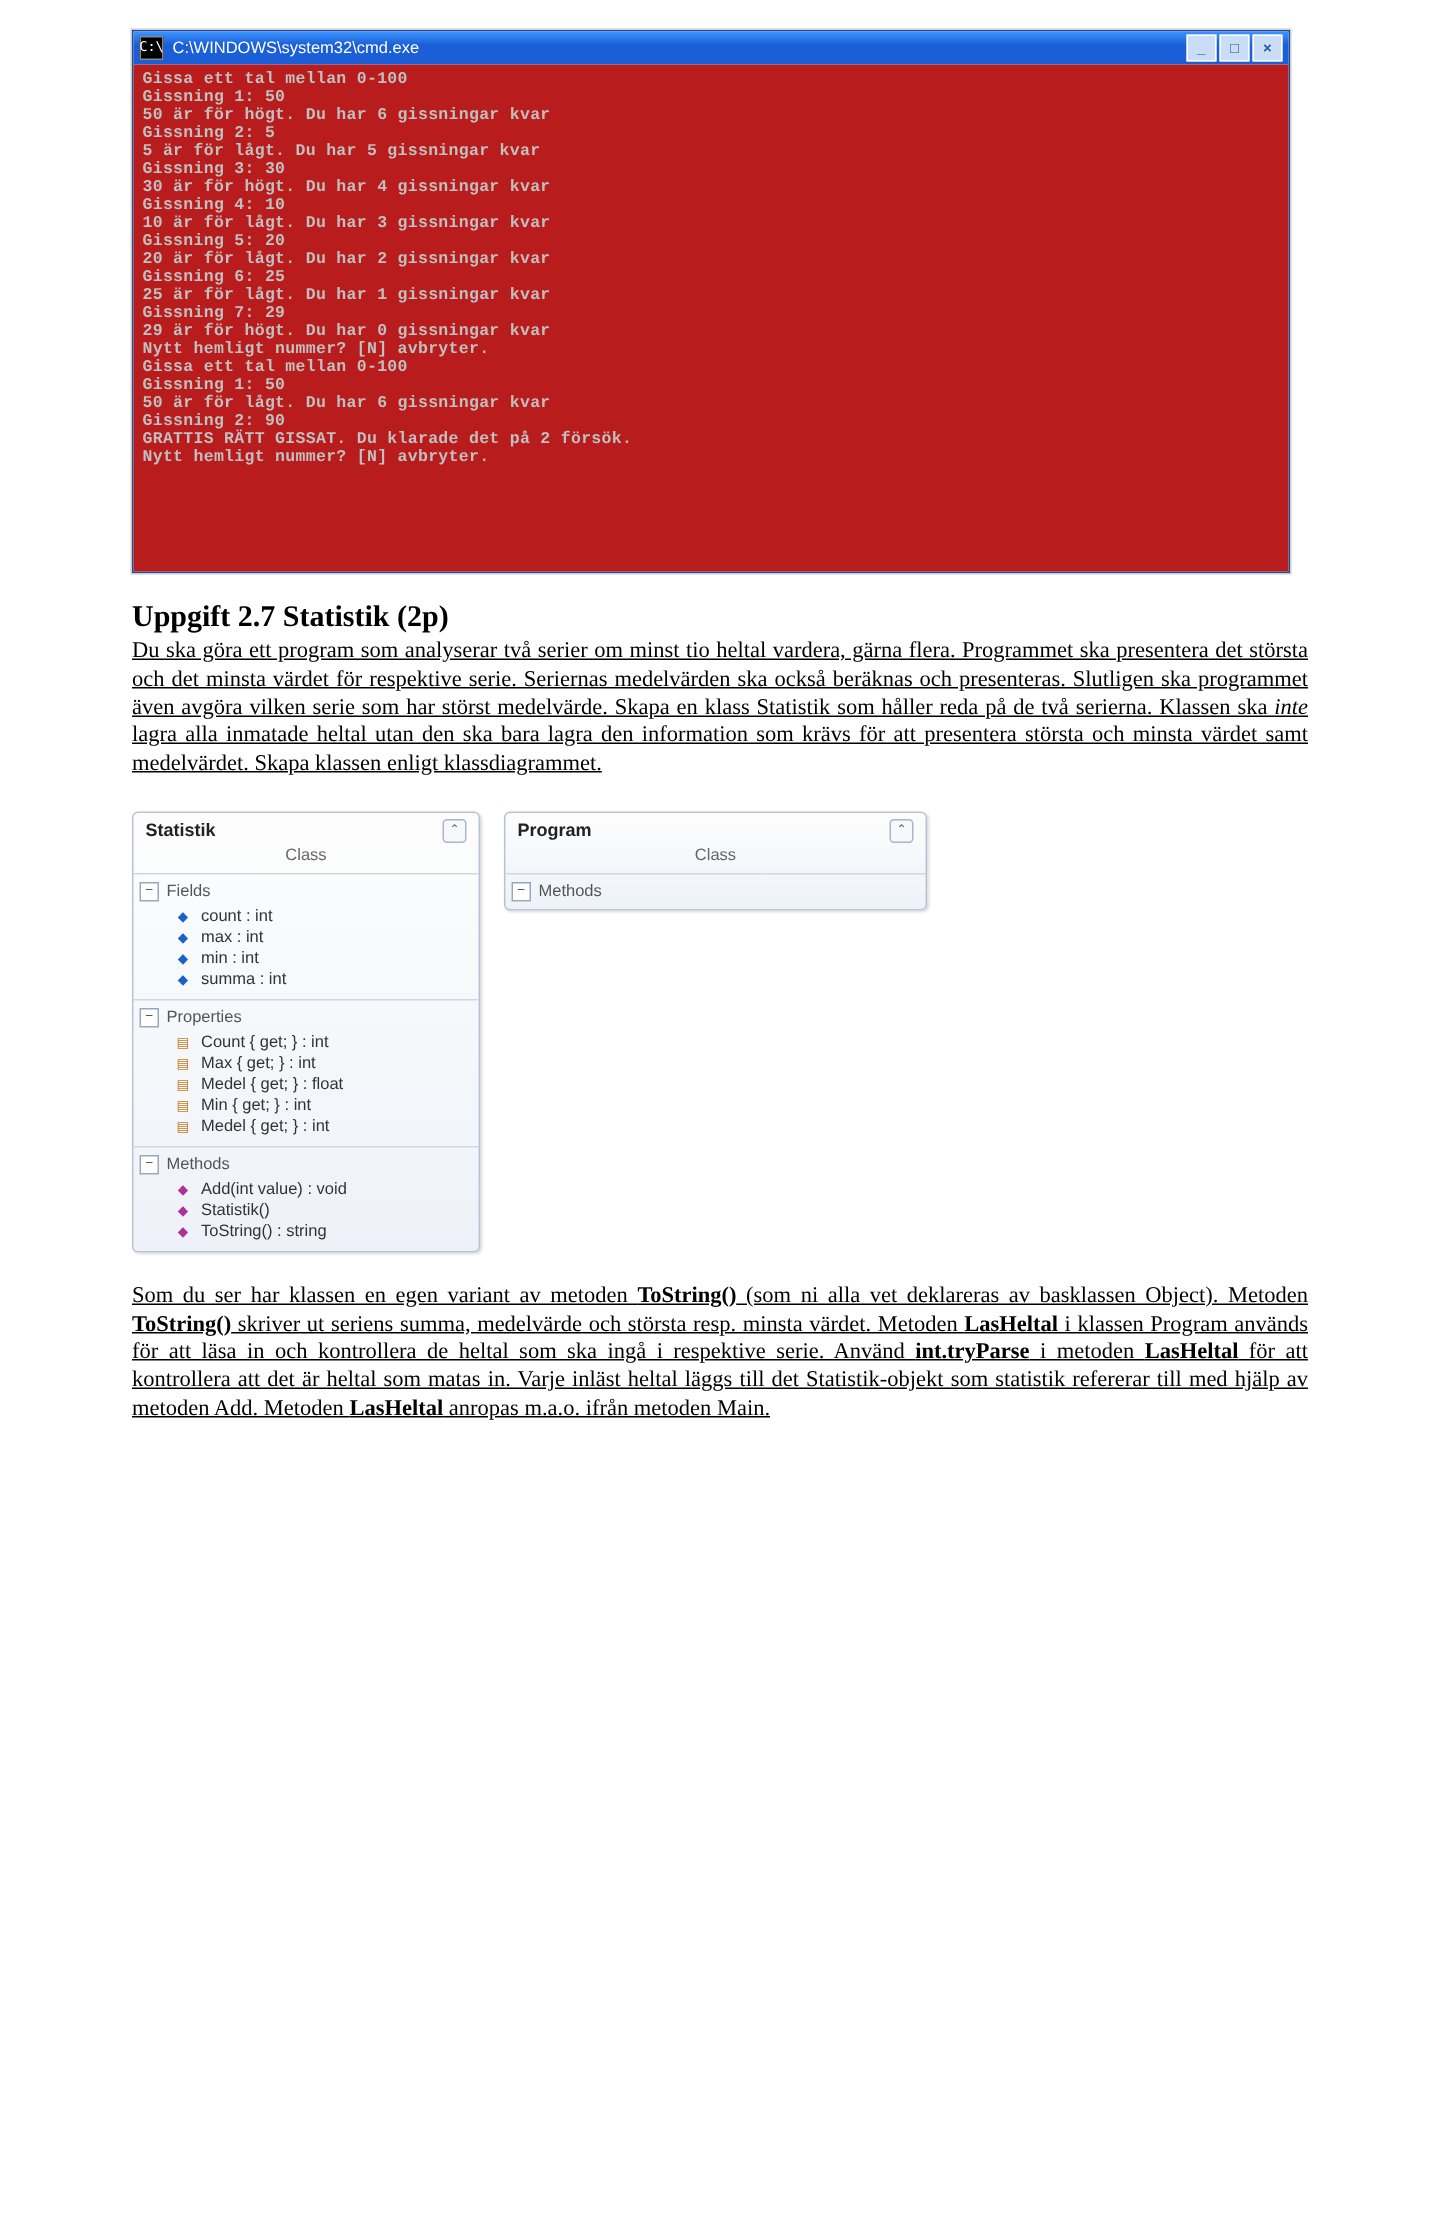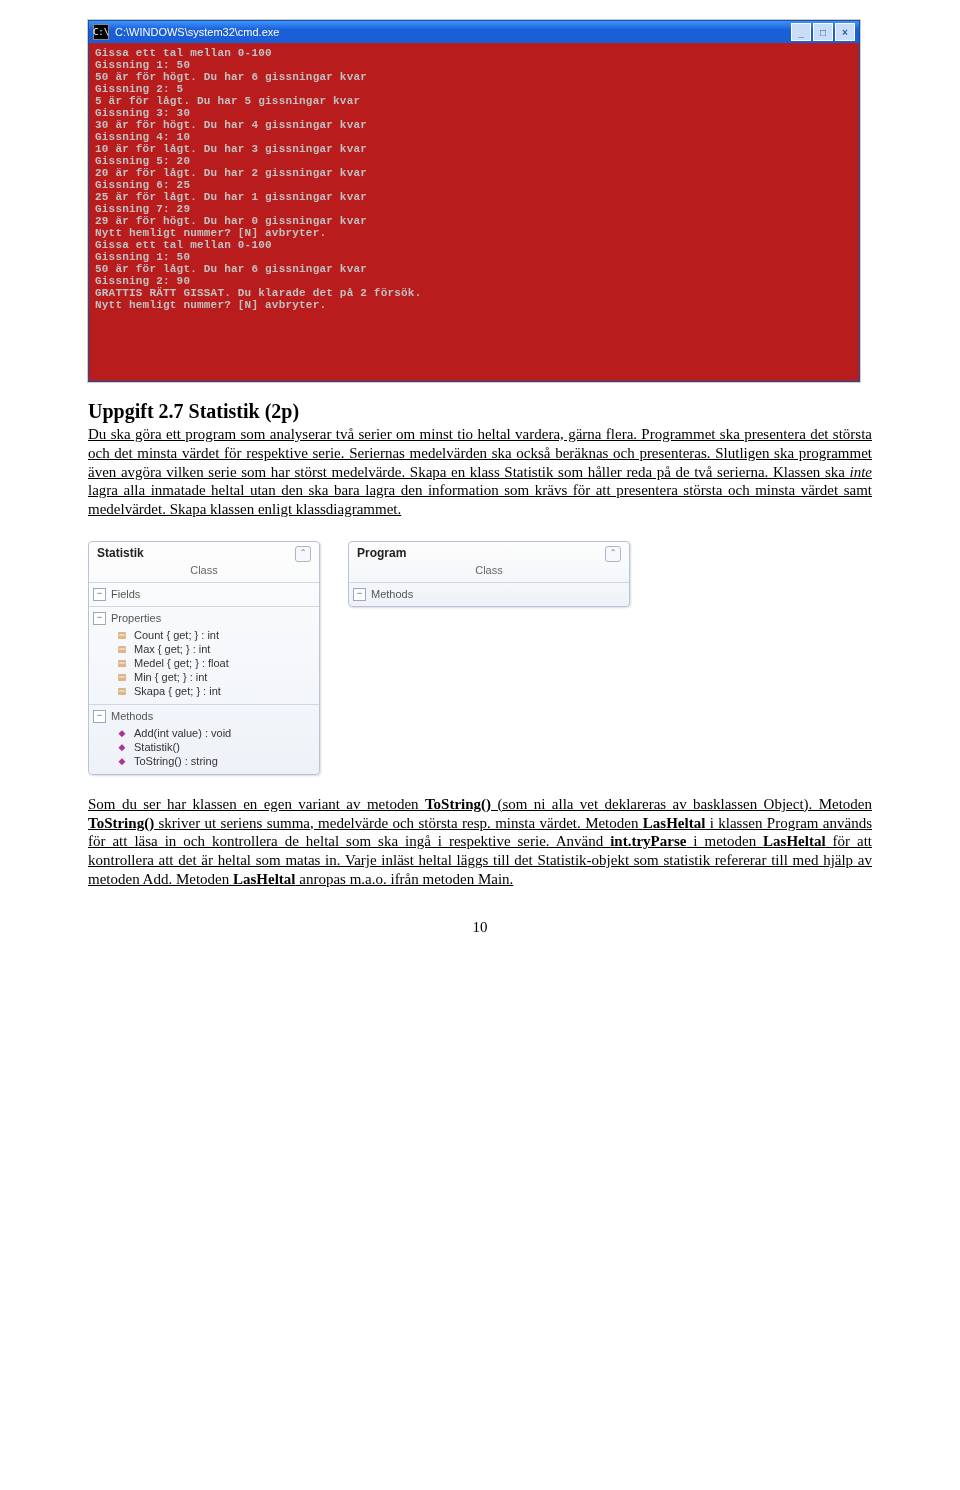--- a/index.html
+++ b/index.html
@@ -74,21 +74,21 @@
     margin: 2px 0 10px 0;
     text-align: justify;
     line-height: 1.25;
     text-decoration: underline;
   }
   .italic { font-style: italic; }
   .bold { font-weight: bold; }
   
   .class-row {
     display: flex;
-    gap: 28px;
+    gap: 16px;
     margin: 22px 0 20px 0;
   }
   .class-box {
     border: 1px solid #b8c4d6;
     border-radius: 4px;
     background: linear-gradient(to bottom, #fdfdfd, #eef2f8);
     font-family: Tahoma, Arial, sans-serif;
     font-size: 11px;
     color: #333;
     width: 230px;
@@ -216,20 +216,38 @@
         <span class="cb-name">Statistik</span>
         <span class="cb-chevron">⌃</span>
       </div>
       <div class="cb-sub">Class</div>
 
       <div class="cb-section">
         <div class="cb-sec-header">
           <span class="cb-toggle">−</span>
           <span>Fields</span>
         </div>
+        <div class="cb-items">
+          <div class="row">
+              <span class="mi mi-field"></span>
+              <span>count : int</span>
+            </div>
+          <div class="row">
+              <span class="mi mi-field"></span>
+              <span>max : int</span>
+            </div>
+          <div class="row">
+              <span class="mi mi-field"></span>
+              <span>min : int</span>
+            </div>
+          <div class="row">
+              <span class="mi mi-field"></span>
+              <span>summa : int</span>
+            </div>
+        </div>
       </div>
 
       <div class="cb-section">
         <div class="cb-sec-header">
           <span class="cb-toggle">−</span>
           <span>Properties</span>
         </div>
         <div class="cb-items">
           <div class="row">
               <span class="mi mi-prop"></span>
@@ -242,21 +260,21 @@
           <div class="row">
               <span class="mi mi-prop"></span>
               <span>Medel { get; } : float</span>
             </div>
           <div class="row">
               <span class="mi mi-prop"></span>
               <span>Min { get; } : int</span>
             </div>
           <div class="row">
               <span class="mi mi-prop"></span>
-              <span>Skapa { get; } : int</span>
+              <span>Medel { get; } : int</span>
             </div>
         </div>
       </div>
 
       <div class="cb-section">
         <div class="cb-sec-header">
           <span class="cb-toggle">−</span>
           <span>Methods</span>
         </div>
         <div class="cb-items">
@@ -290,14 +308,13 @@
         </div>
       </div>
     </div>
 
   </div>
 
   <p class="bodytext">
     <span>Som du ser har klassen en egen variant av metoden </span><span class="bold">ToString()</span><span> (som ni alla vet deklareras av basklassen Object). Metoden </span><span class="bold">ToString()</span><span> skriver ut seriens summa, medelvärde och största resp. minsta värdet. Metoden </span><span class="bold">LasHeltal</span><span> i klassen Program används för att läsa in och kontrollera de heltal som ska ingå i respektive serie. Använd </span><span class="bold">int.tryParse</span><span> i metoden </span><span class="bold">LasHeltal</span><span> för att kontrollera att det är heltal som matas in. Varje inläst heltal läggs till det Statistik-objekt som statistik refererar till med hjälp av metoden Add. Metoden </span><span class="bold">LasHeltal</span><span> anropas m.a.o. ifrån metoden Main.</span>
   </p>
 
-  <div class="pagenum">10</div>
 </div>
 
 </body></html>

